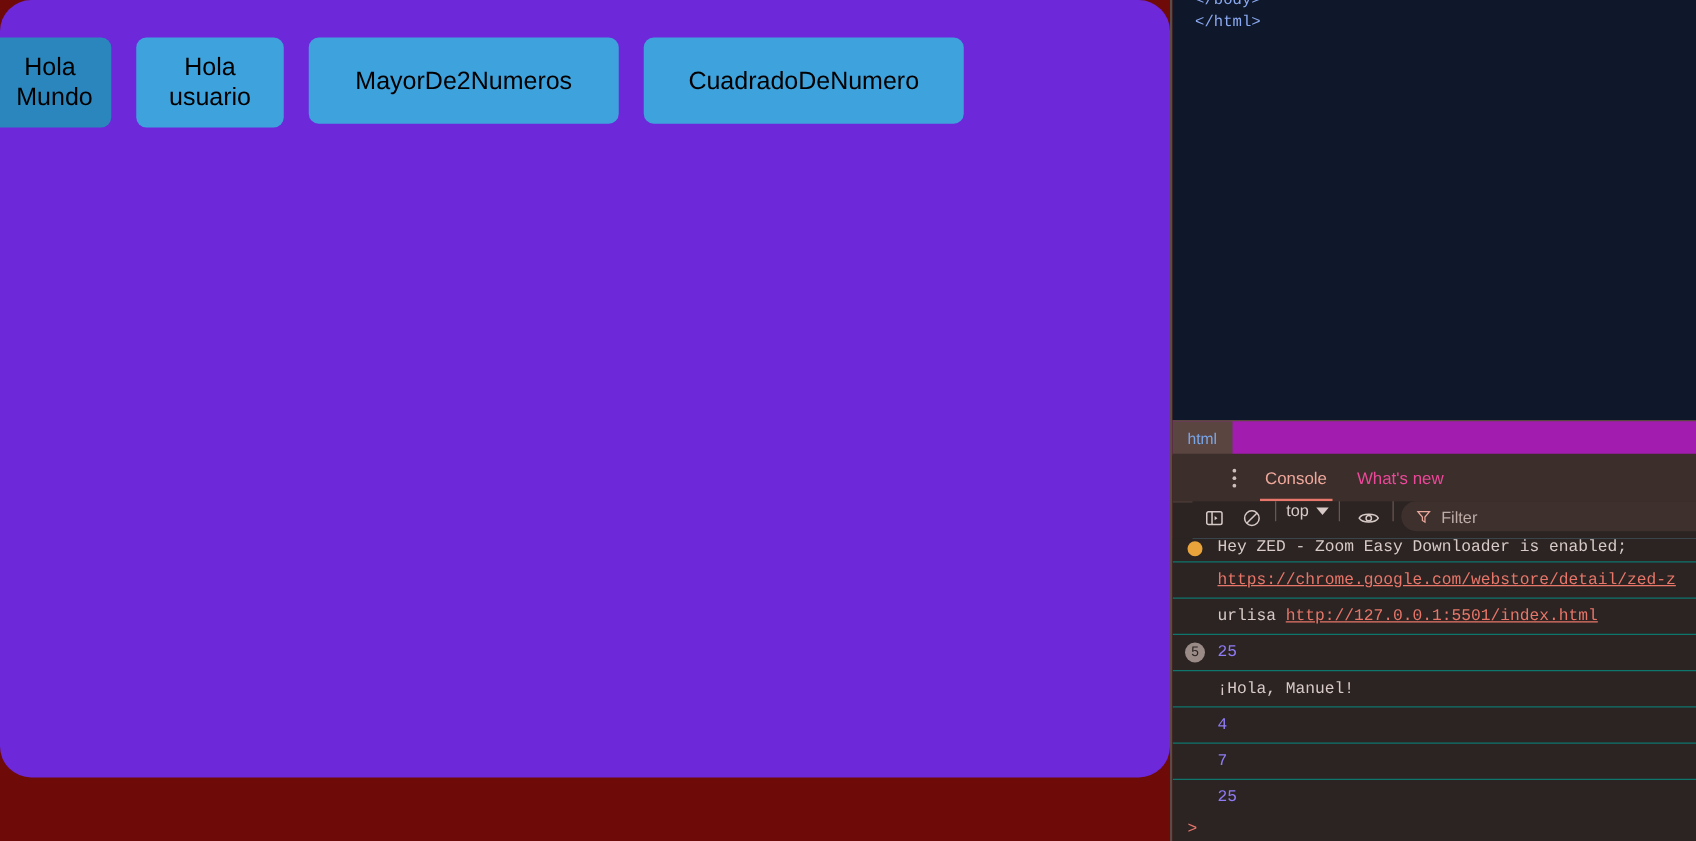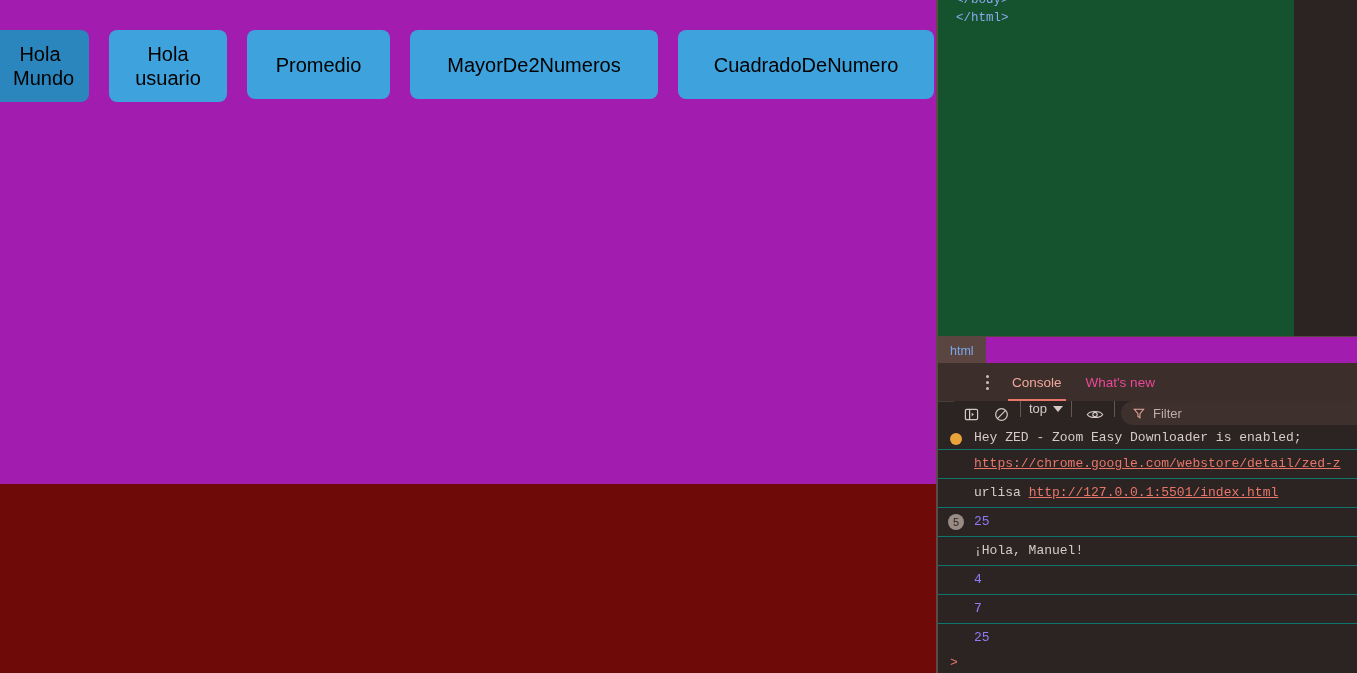--- a/index.html
+++ b/index.html
@@ -18,23 +18,24 @@
     height: 673px;
     background: #6e0a08;
   }
 
   
   #page-viewport {
     position: absolute;
     left: 0;
     top: 0;
     width: 936px;
-    height: 484px;
-    background: #a21caf;
-    overflow: hidden;
+    height: 622px;
+    background: #6d28d9;
+    overflow: hidden;
+    border-radius: 25px;
   }
 
   #button-bar {
     position: absolute;
     left: -9px;
     top: 30px;
     display: flex;
     align-items: flex-start;
     gap: 20px;
     white-space: nowrap;
@@ -80,23 +81,23 @@
     background: #2b2422;
     overflow: hidden;
     font-family: "Liberation Mono", monospace;
   }
 
   
   #elements-tree {
     position: absolute;
     left: 0;
     top: 0;
-    width: 356px;
+    width: 419px;
     height: 336px;
-    background: #14532d;
+    background: #0f172a;
     overflow: hidden;
   }
   .dom-line {
     font-family: "Liberation Mono", monospace;
     font-size: 12.5px;
     line-height: 16px;
     color: #8aa9f0;
     white-space: pre;
     padding-left: 18px;
   }
@@ -339,21 +340,20 @@
 
 <div id="root">
 
   <div id="page-viewport">
     <div id="button-bar">
 
       <button class="fn-button hovered" style="width:54px;">Hola Mundo</button>
 
       <button class="fn-button" style="width:74px;">Hola usuario</button>
 
-      <button class="fn-button" style="width:99px;">Promedio</button>
 
       <button class="fn-button" style="width:204px;">MayorDe2Numeros</button>
 
       <button class="fn-button" style="width:212px;">CuadradoDeNumero</button>
 
     </div>
   </div>
 
   <div id="devtools-splitter"></div>
 

